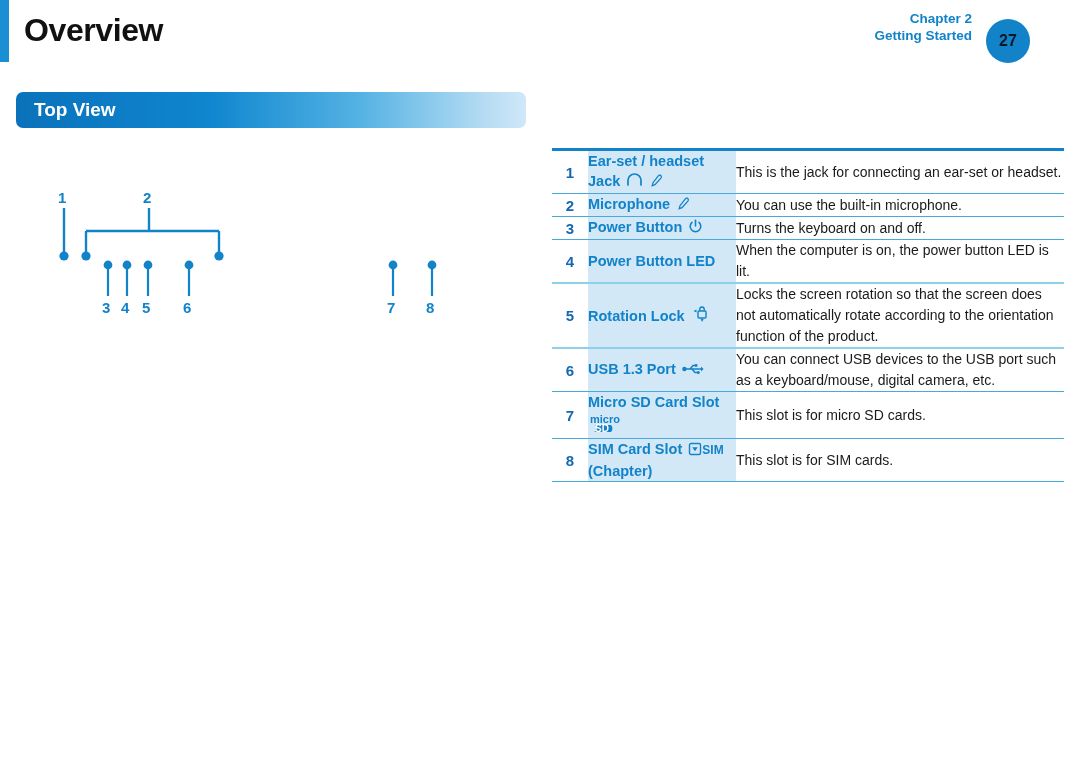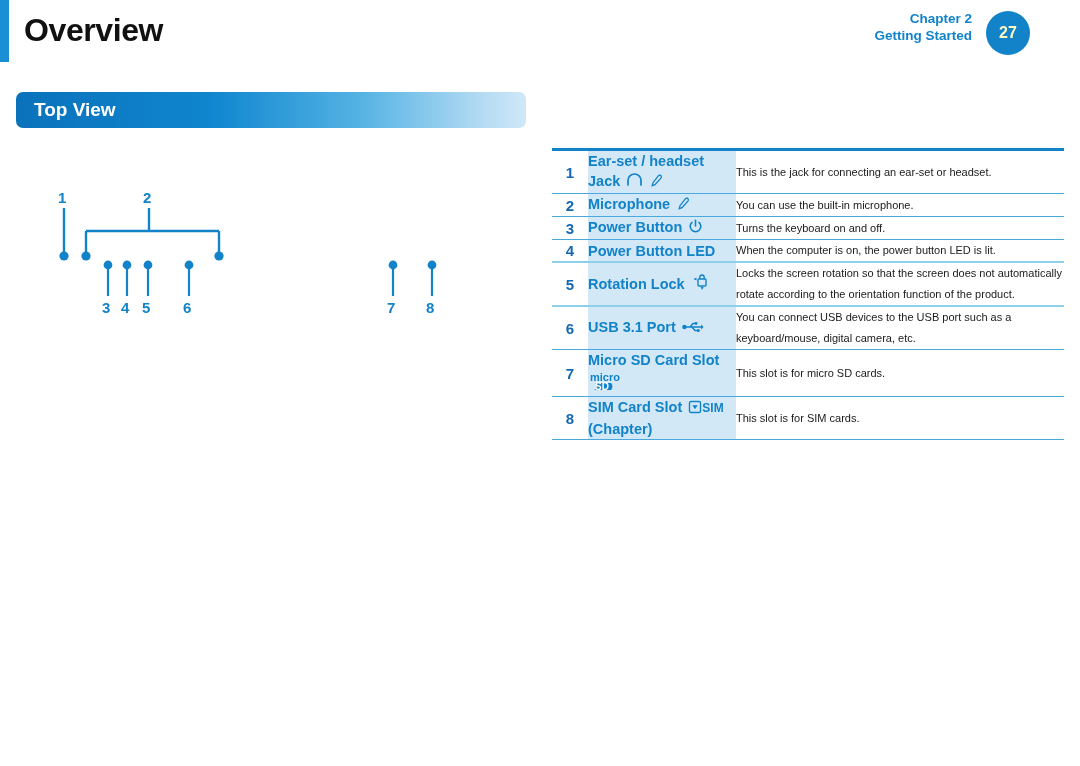--- a/index.html
+++ b/index.html
@@ -40,25 +40,25 @@
     position: absolute;
     right: 72px; top: 10px;
     text-align: right;
     color: #1283c9;
     font-weight: bold;
     font-size: 13.5px;
     line-height: 17px;
   }
   #chapter-badge {
     position: absolute;
-    right: 14px; top: 11px;
+    right: 14px; top: 19px;
     width: 44px; height: 44px;
     border-radius: 50%;
     background: #1283c9;
-    color: #fef9c3;
+    color: #0f172a;
     font-weight: bold;
     font-size: 16px;
     display: flex;
     align-items: center;
     justify-content: center;
   }
 
   
   #section-banner {
     position: absolute;
@@ -121,21 +121,21 @@
     color: #1283c9;
     font-weight: bold;
     font-size: 14.5px;
     line-height: 20px;
     padding: 9px 6px 9px 10px;
     margin-top: 20px;
   }
   td.cell-desc {
     background: #ffffff;
     color: #1a1a1a;
-    font-size: 11px;
+    font-size: 14px;
     line-height: 21px;
     padding: 9px 10px 9px 12px;
   }
 
   .ic {
     display: inline-block;
     vertical-align: -2px;
     margin-left: 2px;
   }
   .microsd-logo {
@@ -272,21 +272,21 @@
             <path d="M12.6 15 L11.1 18 L9.6 15 Z" fill="#1283c9"></path>
           </svg>
         </span>
       </td>
       <td class="cell-desc">Locks the screen rotation so that the screen does not automatically rotate according to the orientation function of the product.</td>
     </tr>
 
     <tr>
       <td class="cell-num">6</td>
       <td class="cell-label">
-        <span>USB 3.1 Port</span>
+        <span>USB 1.3 Port</span>
         <span class="ic">
           <svg width="22" height="14" viewBox="0 0 22 14">
             <line x1="2" y1="7" x2="19" y2="7" stroke="#1283c9" stroke-width="1.5"></line>
             <circle cx="2.4" cy="7" r="2.2" fill="#1283c9"></circle>
             <path d="M19 4.4 L21.6 7 L19 9.6 Z" fill="#1283c9"></path>
             <path d="M8 7 L11 3.4 L13.6 3.4" fill="none" stroke="#1283c9" stroke-width="1.5"></path>
             <rect x="12.8" y="2.1" width="2.6" height="2.6" fill="#1283c9"></rect>
             <path d="M10 7 L13 10.6 L15.6 10.6" fill="none" stroke="#1283c9" stroke-width="1.5"></path>
             <circle cx="16.3" cy="10.6" r="1.5" fill="#1283c9"></circle>
           </svg>

